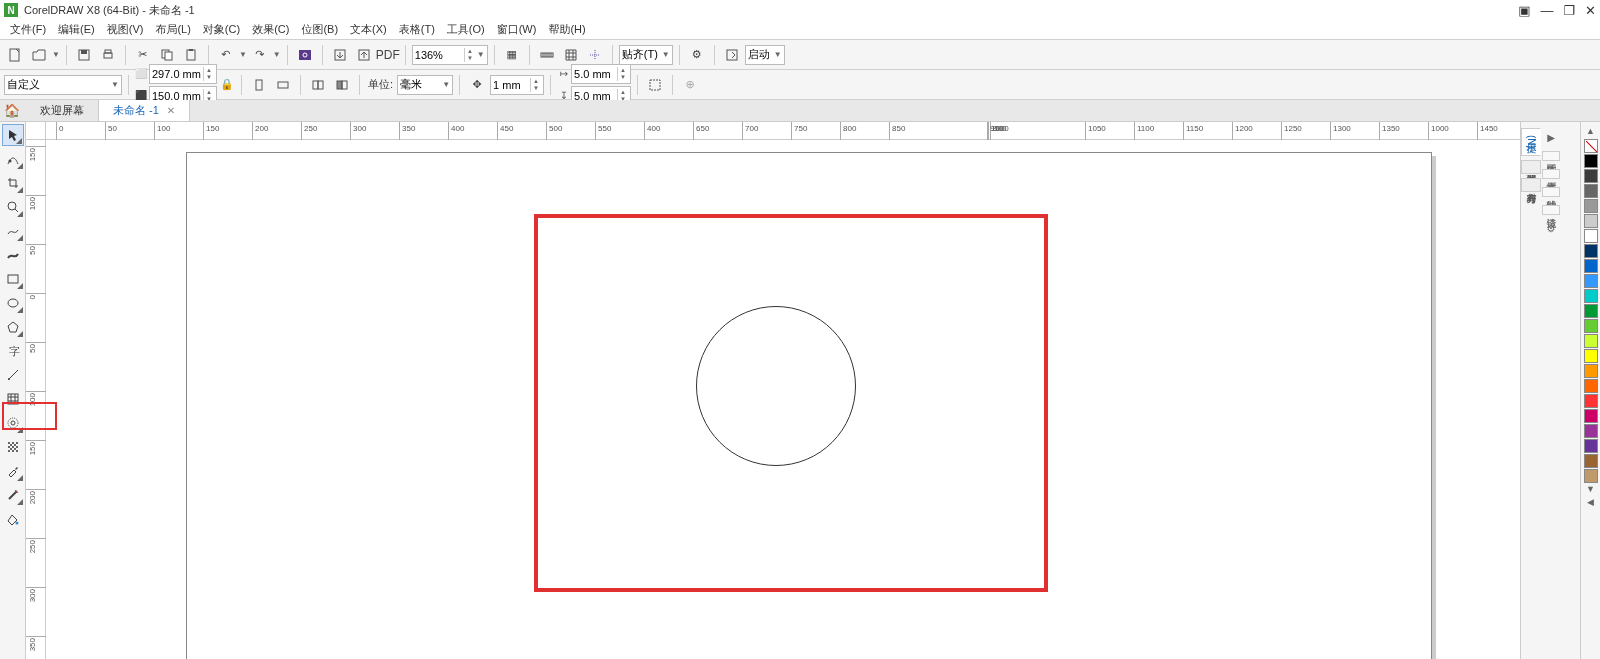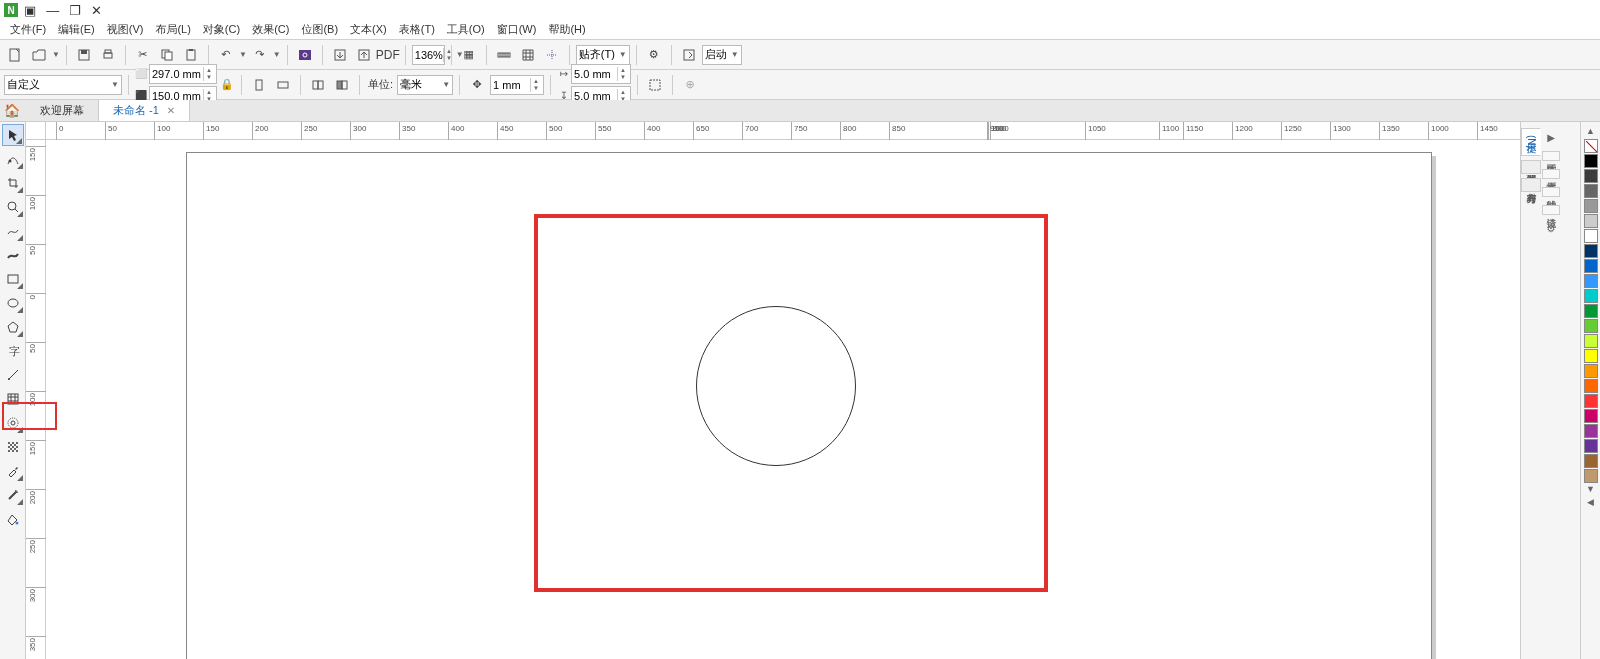--- a/index.html
+++ b/index.html
@@ -73,20 +73,21 @@
 .swatch.none::after { content:""; position:absolute; left:-1px; top:6px; width:15px; height:1px; background:#c00; transform:rotate(45deg);}
 .pal-btn { width:14px; height:12px; font-size:9px; text-align:center; color:#666;}
 
 svg { display:block; }
 </style>
 </head>
 <body>
 
 <div class="titlebar">
   <span class="logo">N</span>
+  <span class="title">CorelDRAW X8 (64-Bit) - 未命名 -1</span>
   <div class="wctl">
     <span>▣</span>
     <span>—</span>
     <span>❐</span>
     <span>✕</span>
   </div>
 </div>
 
 <div class="menubar">
   <span class="mitem">文件(F)</span>
@@ -163,21 +164,21 @@
       </svg>
     </span>
   <span class="tb-btn">
       <svg width="14" height="14">
         <rect x="2" y="2" width="10" height="10" fill="none" stroke="#555"></rect>
         <path d="M7 10V4M4 7l3-3 3 3" fill="none" stroke="#555"></path>
       </svg>
     </span>
   <span class="tb-btn" style="font-size:12px;line-height:8px;text-align:center">PDF</span>
   <span class="tb-sep"></span>
-  <span class="tb-drop" style="width:33px">
+  <span class="tb-drop" style="width:76px">
     <span style="flex:1">136%</span>
     <span class="spinners">
         <span>▲</span>
         <span>▼</span>
       </span>
     <span style="font-size:8px;color:#666;margin-left:2px">▼</span>
   </span>
   <span class="tb-sep"></span>
   <span class="tb-btn">▦</span>
   <span class="tb-sep"></span>
@@ -508,21 +509,21 @@
         </div>
         <div class="tick" style="left: 941px;">
           <span>950</span>
         </div>
         <div class="tick" style="left: 942px;">
           <span>1000</span>
         </div>
         <div class="tick" style="left: 1039px;">
           <span>1050</span>
         </div>
-        <div class="tick" style="left: 1113px;">
+        <div class="tick" style="left: 1088px;">
           <span>1100</span>
         </div>
         <div class="tick" style="left: 1137px;">
           <span>1150</span>
         </div>
         <div class="tick" style="left: 1186px;">
           <span>1200</span>
         </div>
         <div class="tick" style="left: 1235px;">
           <span>1250</span>

